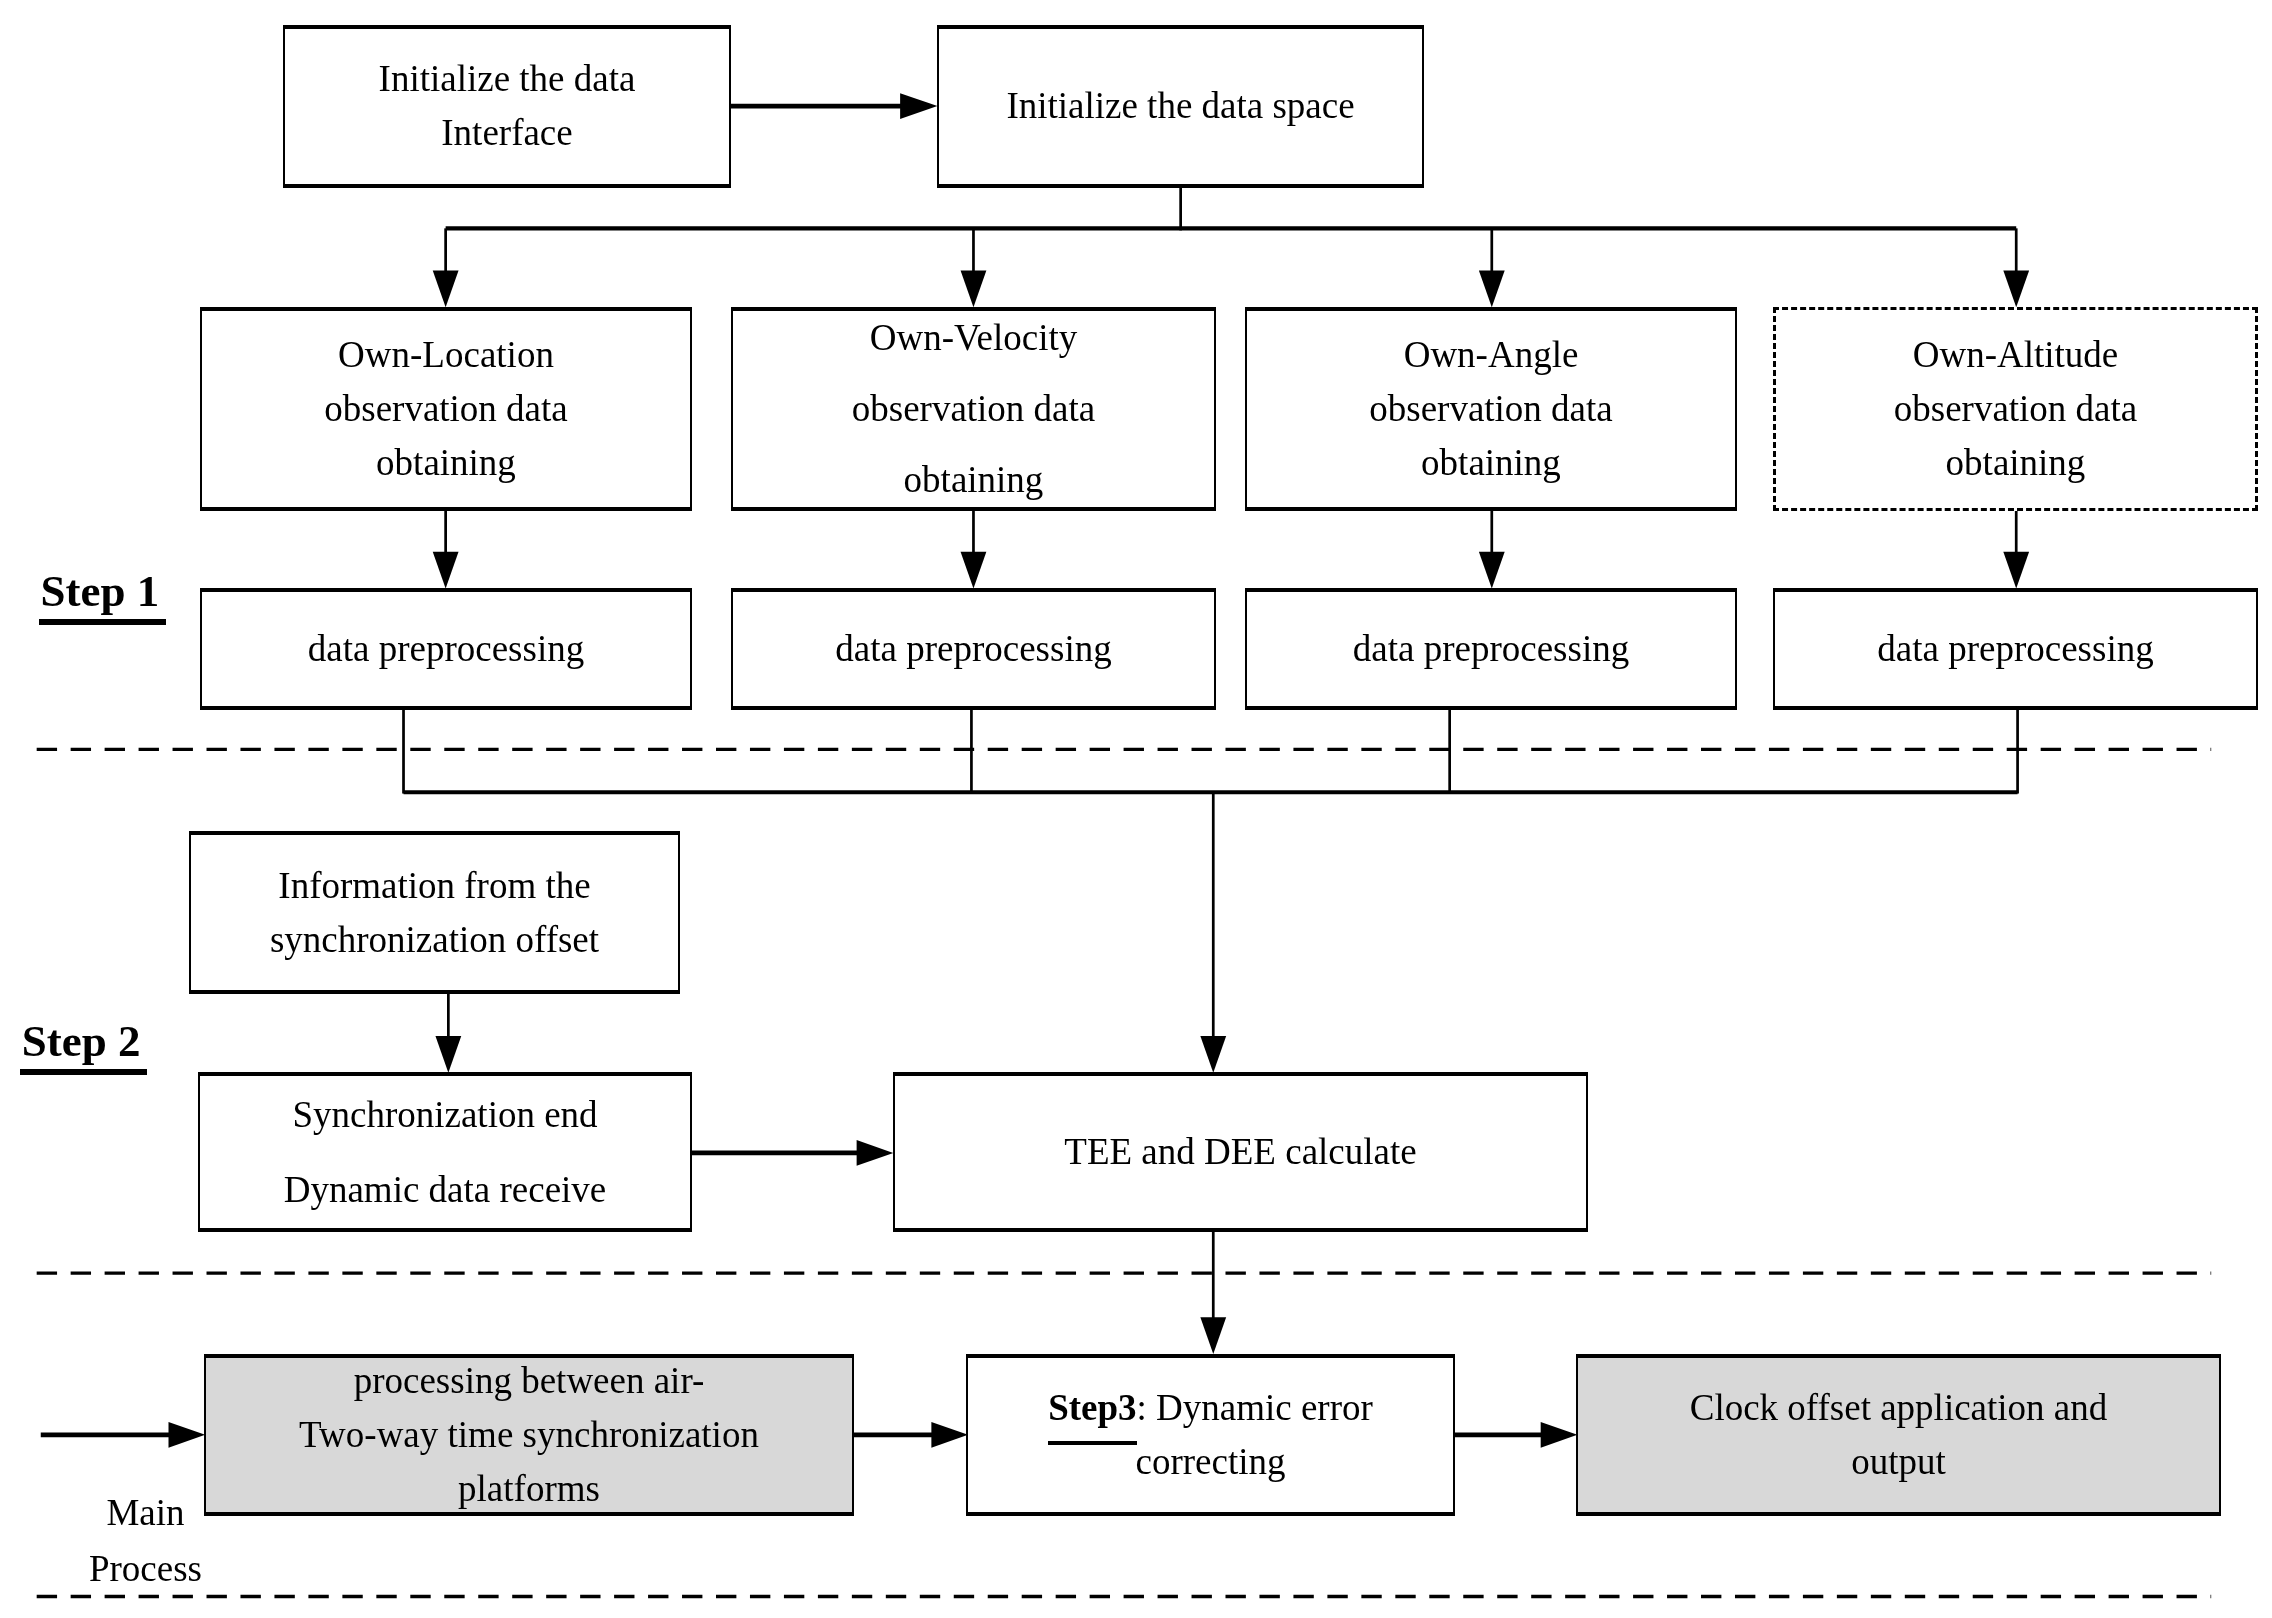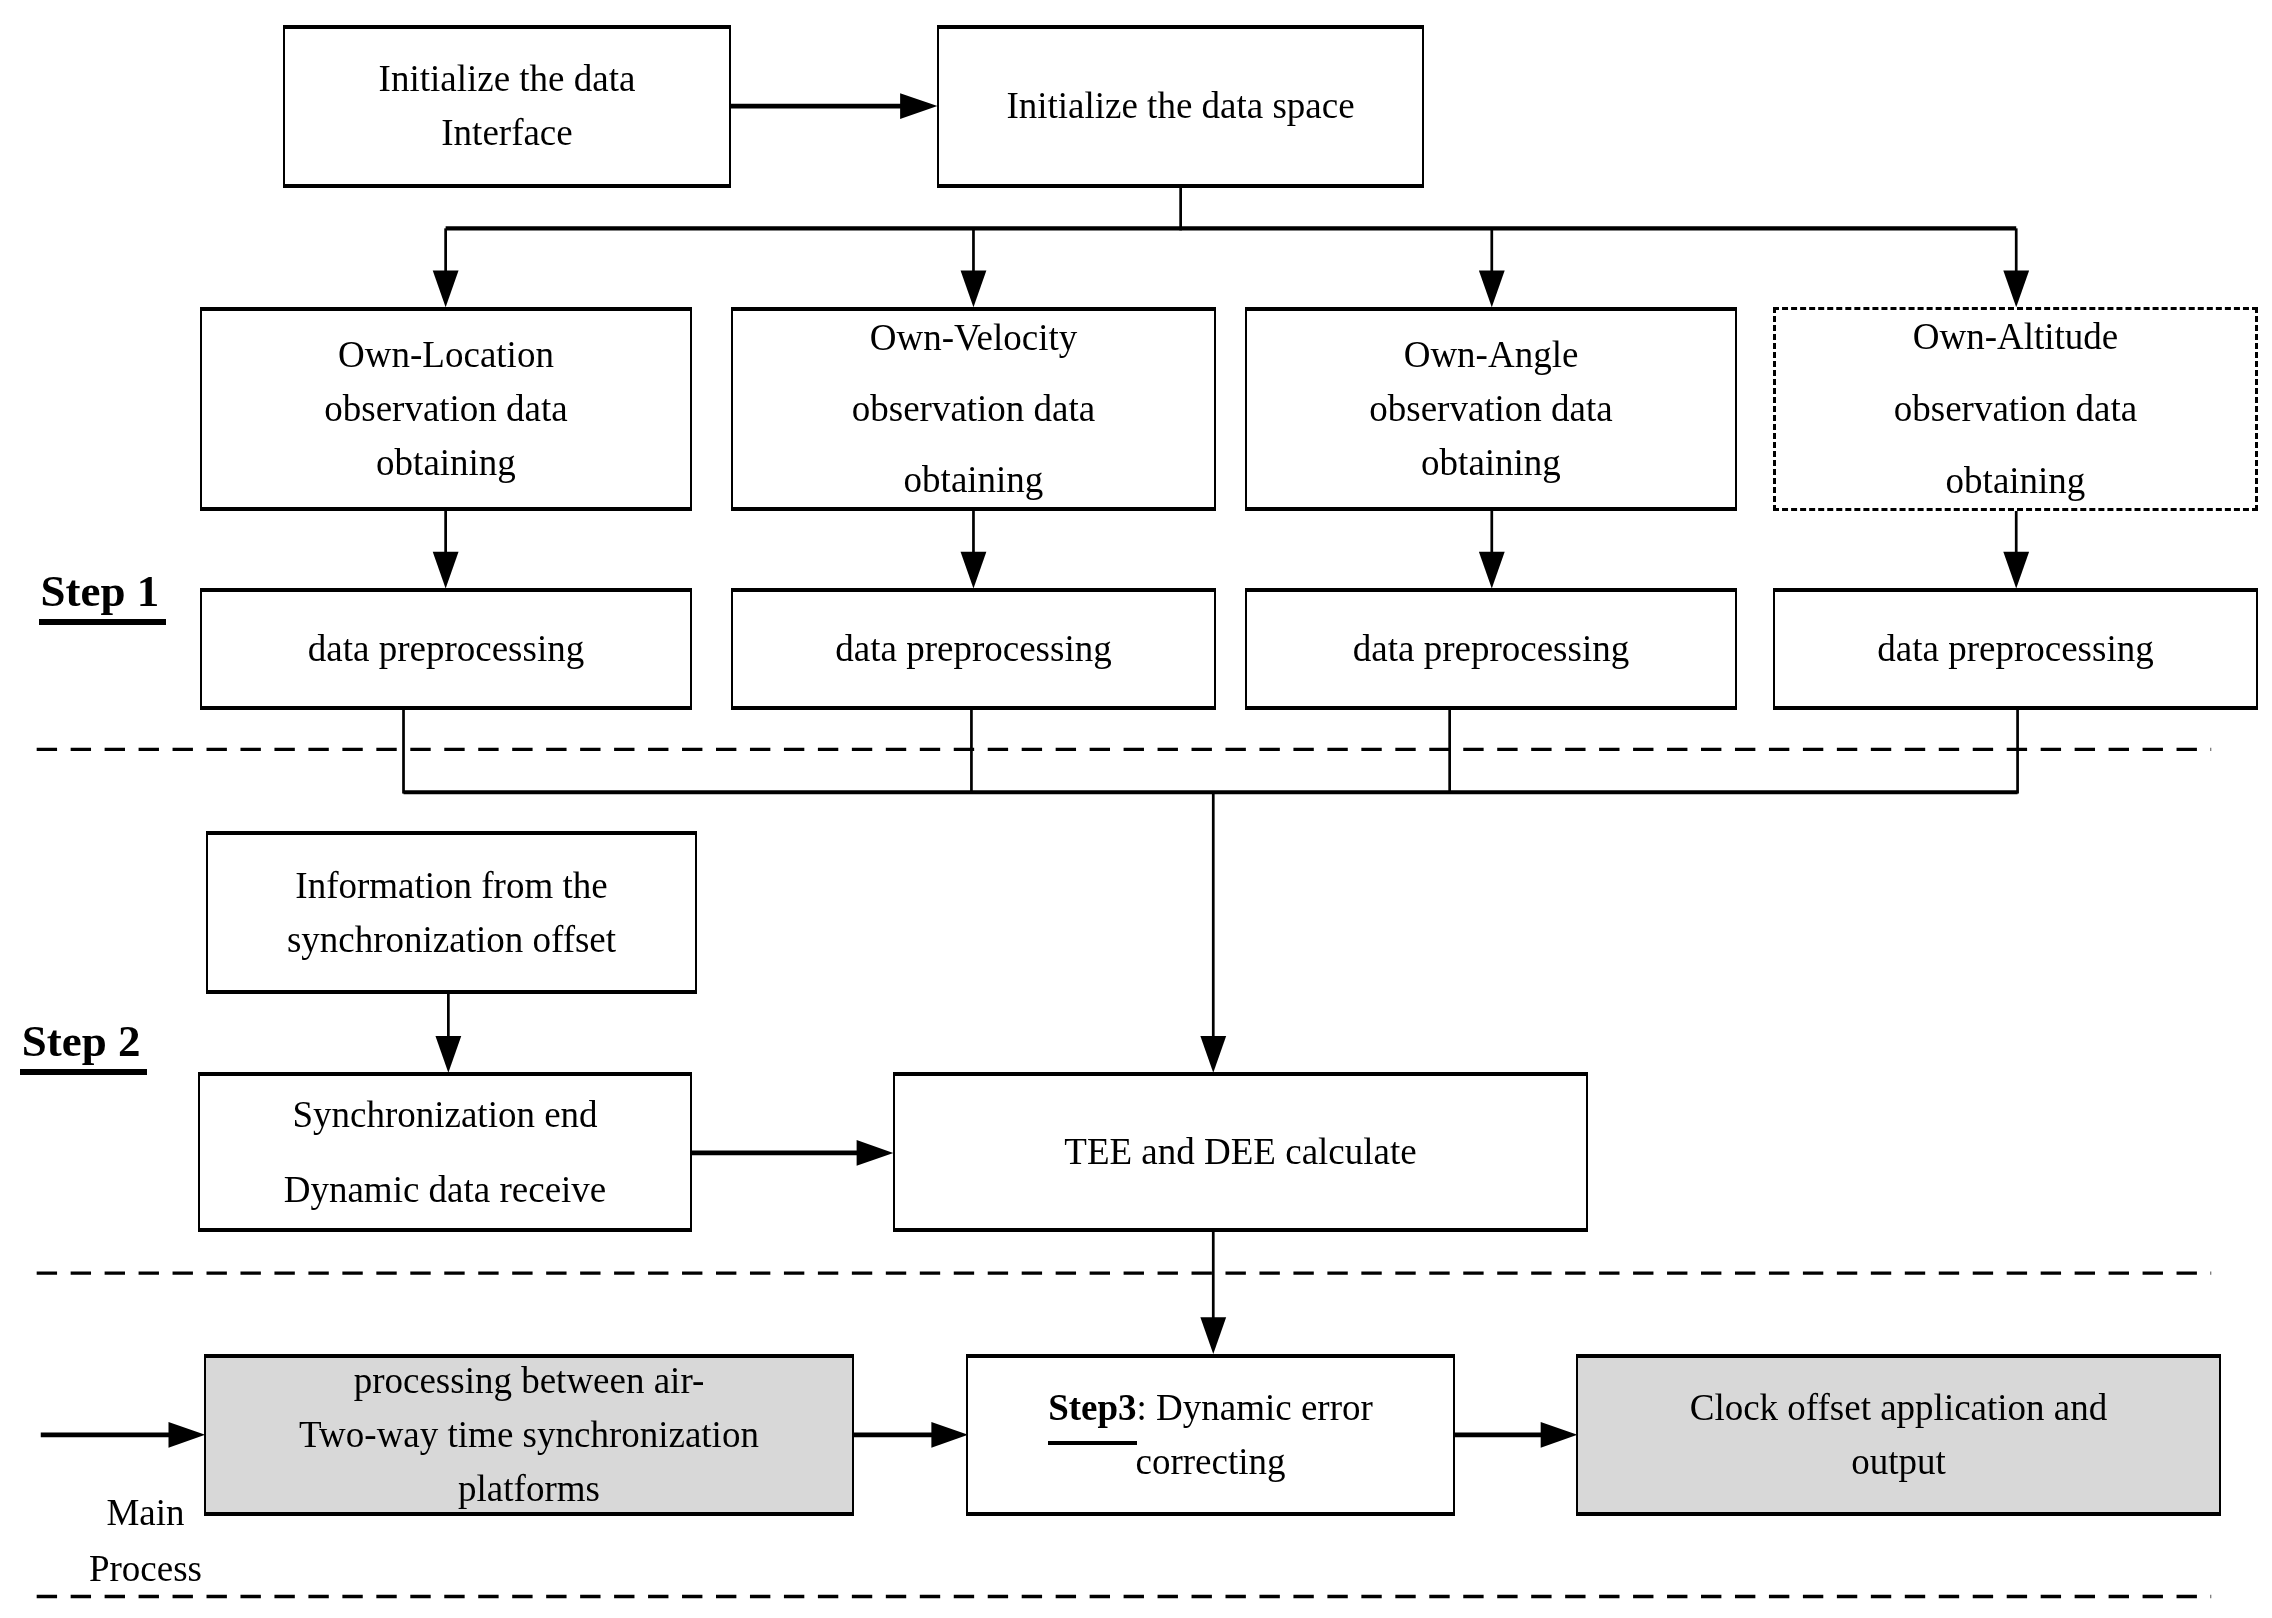--- a/index.html
+++ b/index.html
@@ -17,21 +17,21 @@
   .sh6{stroke-width:6px;}
   .sh7{stroke-width:7px;}
   .divider{stroke:#000;stroke-width:5px;stroke-dasharray:30 20;}
   .box{
     position:absolute;z-index:2;box-sizing:border-box;
     background:#fff;
     border:solid #000;border-width:4.1px 2.7px;
     display:flex;flex-direction:column;justify-content:center;align-items:center;
     text-align:center;font-size:37px;line-height:54px;
   }
-  .box.dashed{border:3.4px dashed #000;justify-content:space-between;}
+  .box.dashed{border:3.4px dashed #000;}
   .box.gray{background:#d8d8d8;}
   .steplabel{
     position:absolute;z-index:2;font-size:45px;font-weight:bold;line-height:1;
     white-space:nowrap;
   }
   .steplabel .ul{display:inline-block;border-bottom:6.1px solid #000;padding:0 6.8px 5.4px 1.4px;}
   .mainlabel{
     position:absolute;z-index:2;font-size:37px;line-height:56px;text-align:center;
   }
   .s3bold{font-weight:bold;border-bottom:4.1px solid #000;padding-bottom:13px;}
@@ -39,21 +39,21 @@
   .b-init-interface{left:283px;top:24.5px;width:448px;height:163px;}
   .b-init-space{left:937px;top:24.5px;width:487px;height:163px;}
   .b-own-location{left:200px;top:307px;width:492px;height:204px;}
   .b-own-velocity{left:731px;top:307px;width:485px;height:204px;gap:17px;}
   .b-own-angle{left:1245px;top:307px;width:492px;height:204px;}
   .b-own-altitude{left:1773px;top:307px;width:485px;height:204px;}
   .b-prep1{left:200px;top:588px;width:492px;height:122px;}
   .b-prep2{left:731px;top:588px;width:485px;height:122px;}
   .b-prep3{left:1245px;top:588px;width:492px;height:122px;}
   .b-prep4{left:1773px;top:588px;width:485px;height:122px;}
-  .b-info-sync{left:206px;top:831px;width:491px;height:163px;}
+  .b-info-sync{left:189px;top:831px;width:491px;height:163px;}
   .b-sync-end{left:198px;top:1072px;width:494px;height:160px;gap:21px;}
   .b-tee{left:893px;top:1072px;width:695px;height:160px;}
   .b-two-way{left:204px;top:1354px;width:650px;height:162px;}
   .b-step3{left:966px;top:1354px;width:489px;height:162px;padding:0 27px;}
   .b-clock{left:1576px;top:1354px;width:645px;height:162px;}
   .l-step1{left:39px;top:569px;}
   .l-step2{left:20.4px;top:1019px;}
   .l-main{left:64px;top:1485px;width:163px;}
 </style>
 </head>

